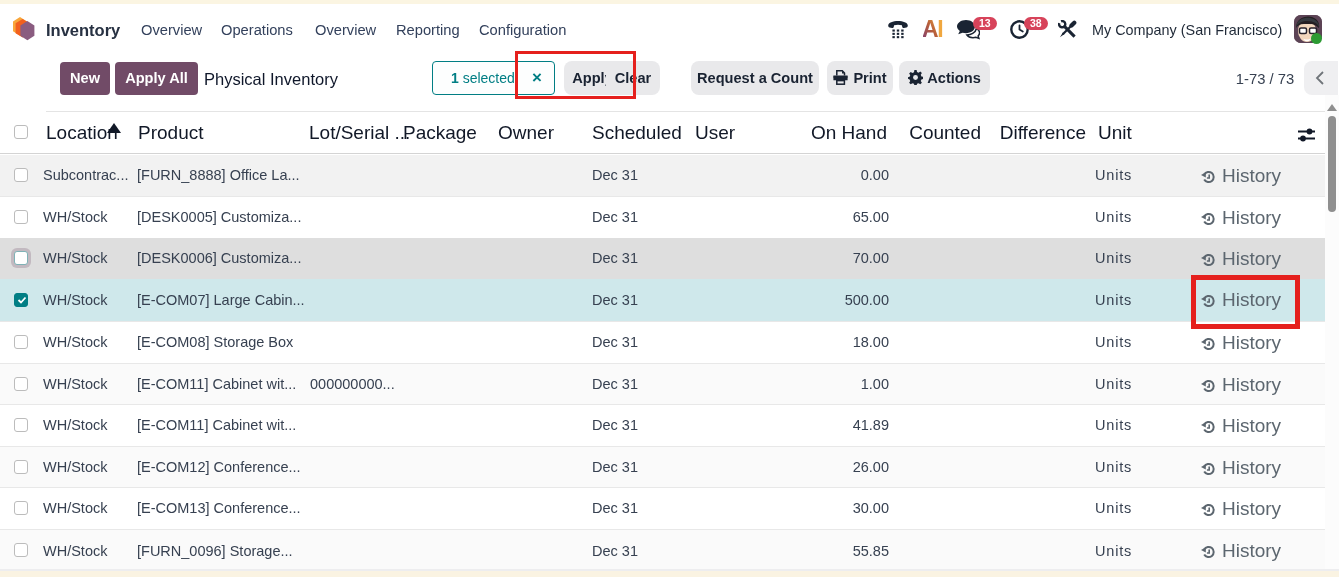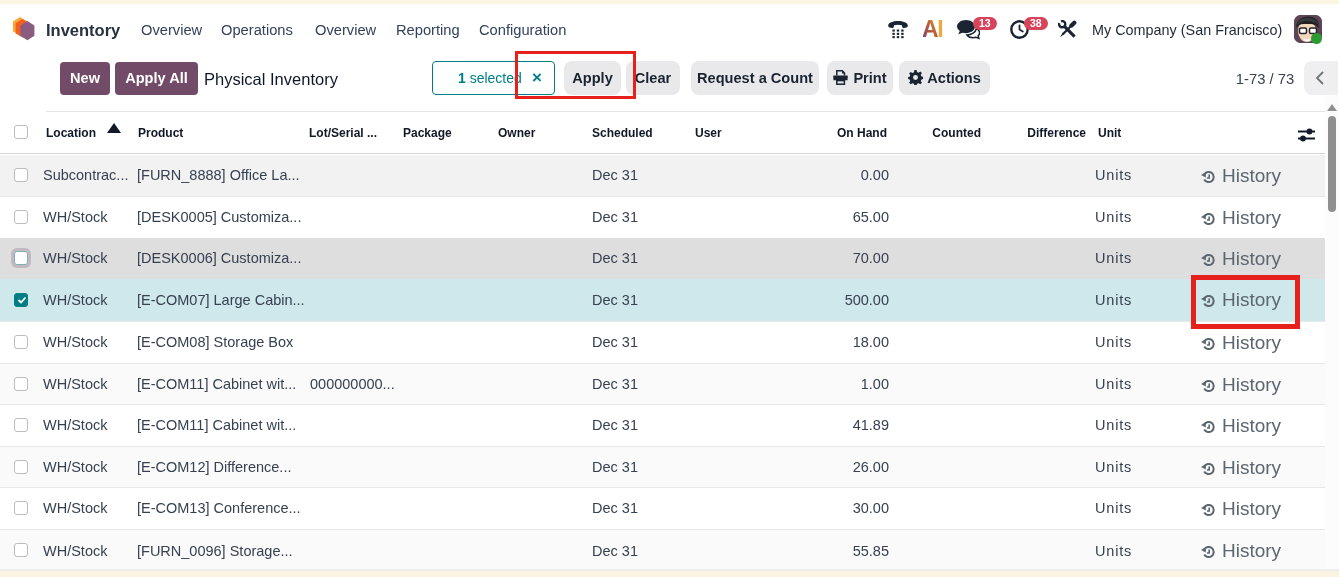--- a/index.html
+++ b/index.html
@@ -22,40 +22,40 @@
   #statusdot { position:absolute; left:1311px; top:27px; width:11px; height:11px; border-radius:50%; background:#2d9b33; }
 
   
   #toolbar { position:absolute; left:0; top:54px; width:1339px; height:58px; background:#fff; border-bottom:1px solid #e4e4e4;margin-left:46px; }
   .btn-purple { position:absolute; top:8px; height:33px; background:#714b67; color:#fff; font-weight:700;
     font-size:14.6px; border-radius:4px; text-align:center; line-height:33px; font-family:inherit; }
   #btn-new { left:14px; width:50px; }
   #btn-applyall { left:69px; width:83px; }
   #title { position:absolute; left:158px; top:0; height:50px; line-height:50px; font-size:16.5px; color:#0f172a; }
   #selpill { position:absolute; left:386px; top:7px; width:123px; height:34px; border:1px solid #017e84;
-    border-radius:4px; background:#fdfefe; color:#017e84; font-size:14px; line-height:32px; text-align:left; padding-left:25px; }
+    border-radius:4px; background:#fdfefe; color:#017e84; font-size:14px; line-height:32px; text-align:left; padding-left:18px; }
   #selpill .x { position:absolute; right:12px; top:0; font-weight:700; font-size:17px; }
   .btn-gray { position:absolute; top:7px; height:34px; background:#e9e9eb; color:#1a2332; font-weight:700;
     font-size:14.6px; border-radius:8px; text-align:center; line-height:34px; }
   #btn-apply { left:518px; width:57px; }
-  #btn-clear { left:580px; width:54px; }
+  #btn-clear { left:560px; width:54px; }
   #btn-req   { left:645px; width:128px; }
   #btn-print { left:781px; width:66px; }
   #btn-actions { left:853px; width:91px; }
   #pagertxt { position:absolute; left:1188px; top:0; width:62px; height:50px; line-height:50px; font-size:14.8px; color:#374151; text-align:center;}
   #pager { position:absolute; left:1258px; top:7px; width:68px; height:34px; background:#efeff1; border-radius:8px; }
   #pager .div { position:absolute; left:33.5px; top:0; width:1px; height:34px; background:#fff; }
 
   
   #red1 { position:absolute; left:515px; top:51px; width:121px; height:48px; border:3px solid #e5201d; }
   #red2 { position:absolute; left:1191px; top:275px; width:109px; height:54px; border:5px solid #e5201d; }
 
   
   #thead { position:absolute; left:0; top:112px; width:1325px; height:42px; background:#fff; border-bottom:1px solid #d4d4d4; }
-  .th { position:absolute; top:0; height:42px; line-height:42px; font-size:12px; font-weight:700; color:#111827; white-space:nowrap; }
+  .th { position:absolute; top:0; height:42px; line-height:42px; font-size:19px; font-weight:400; color:#111827; white-space:nowrap; }
   .row { position:absolute; left:0; width:1325px; white-space:nowrap; }
   .cell { position:absolute; top:0; font-size:14.5px; color:#374151; white-space:nowrap; overflow:hidden; }
   .cb { position:absolute; left:14px; width:14px; height:14px; border:1px solid #bcbcbc; border-radius:3px; background:#fff; }
   .history { position:absolute; left:1201px; color:#5c666f; font-size:19px; }
   .history svg { vertical-align:-2px; margin-right:7px; }
 
   
   #sbtrack { position:absolute; left:1325px; top:95px; width:14px; height:482px; background:#fcfcfc; }
   #sbarrow { position:absolute; left:1327px; top:104px; width:0; height:0; border-left:5px solid transparent; border-right:5px solid transparent; border-bottom:7px solid #8f8f8f; }
   #sbthumb { position:absolute; left:1328px; top:116px; width:8px; height:96px; background:#8f8f8f; border-radius:4px; }
@@ -286,21 +286,21 @@
       <span class="cell" style="left:1095px;letter-spacing:0.8px;">Units</span>
       <span class="history"><svg width="14" height="14" viewBox="0 0 14 14">
           <path d="M3.2 4.4 A 5.1 5.1 0 1 1 3.2 9.6" fill="none" stroke="#5c666f" stroke-width="2"></path>
           <polygon points="0.0,4.9 4.8,2.2 4.8,7.6" fill="#5c666f"></polygon>
           <path d="M8.2 4.4 L8.2 8.0 L5.9 8.0" fill="none" stroke="#5c666f" stroke-width="1.6"></path>
         </svg>History</span>
     </div>
 <div class="row" style="top:445.5px;height:41.5px;line-height:41.5px;background:#fafafa;border-top:1px solid #e8e8e8;">
       <span class="cb" style="top:13.25px;"></span>
       <span class="cell" style="left:43px;width:92px;">WH/Stock</span>
-      <span class="cell" style="left:137px;width:170px;">[E-COM12] Difference...</span>
+      <span class="cell" style="left:137px;width:170px;">[E-COM12] Conference...</span>
       <span class="cell" style="left:592px;">Dec 31</span>
       <span class="cell" style="left:760px;width:129px;text-align:right;">26.00</span>
       <span class="cell" style="left:1095px;letter-spacing:0.8px;">Units</span>
       <span class="history"><svg width="14" height="14" viewBox="0 0 14 14">
           <path d="M3.2 4.4 A 5.1 5.1 0 1 1 3.2 9.6" fill="none" stroke="#5c666f" stroke-width="2"></path>
           <polygon points="0.0,4.9 4.8,2.2 4.8,7.6" fill="#5c666f"></polygon>
           <path d="M8.2 4.4 L8.2 8.0 L5.9 8.0" fill="none" stroke="#5c666f" stroke-width="1.6"></path>
         </svg>History</span>
     </div>
 <div class="row" style="top:487px;height:41.5px;line-height:41.5px;background:#ffffff;border-top:1px solid #e8e8e8;">

